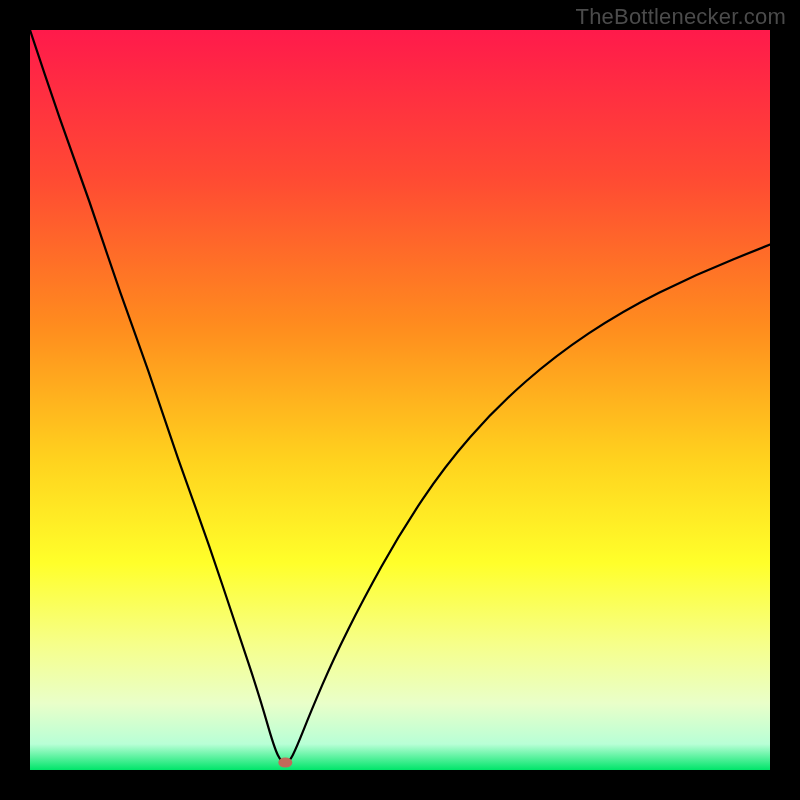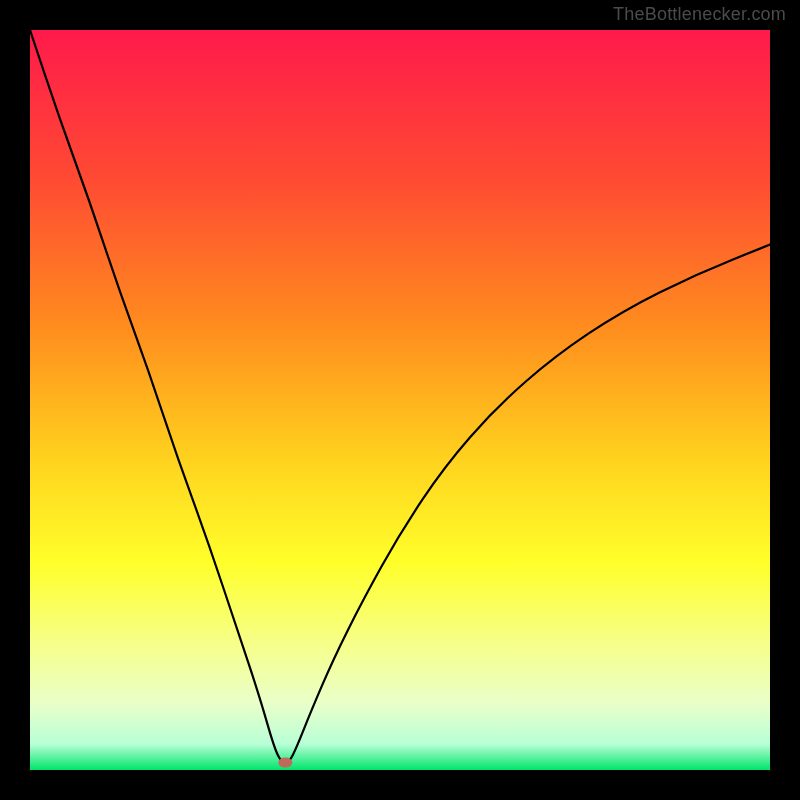--- a/index.html
+++ b/index.html
@@ -15,21 +15,21 @@
     position: relative;
     width: 800px;
     height: 800px;
     background: #000;
   }
   .watermark {
     position: absolute;
     top: 4px;
     right: 14px;
     color: #4b4b4b;
-    font-size: 18px;
+    font-size: 22px;
     font-weight: 500;
     letter-spacing: 0.2px;
     user-select: none;
   }
   .plot {
     position: absolute;
     left: 30px;
     top: 30px;
     width: 740px;
     height: 740px;

